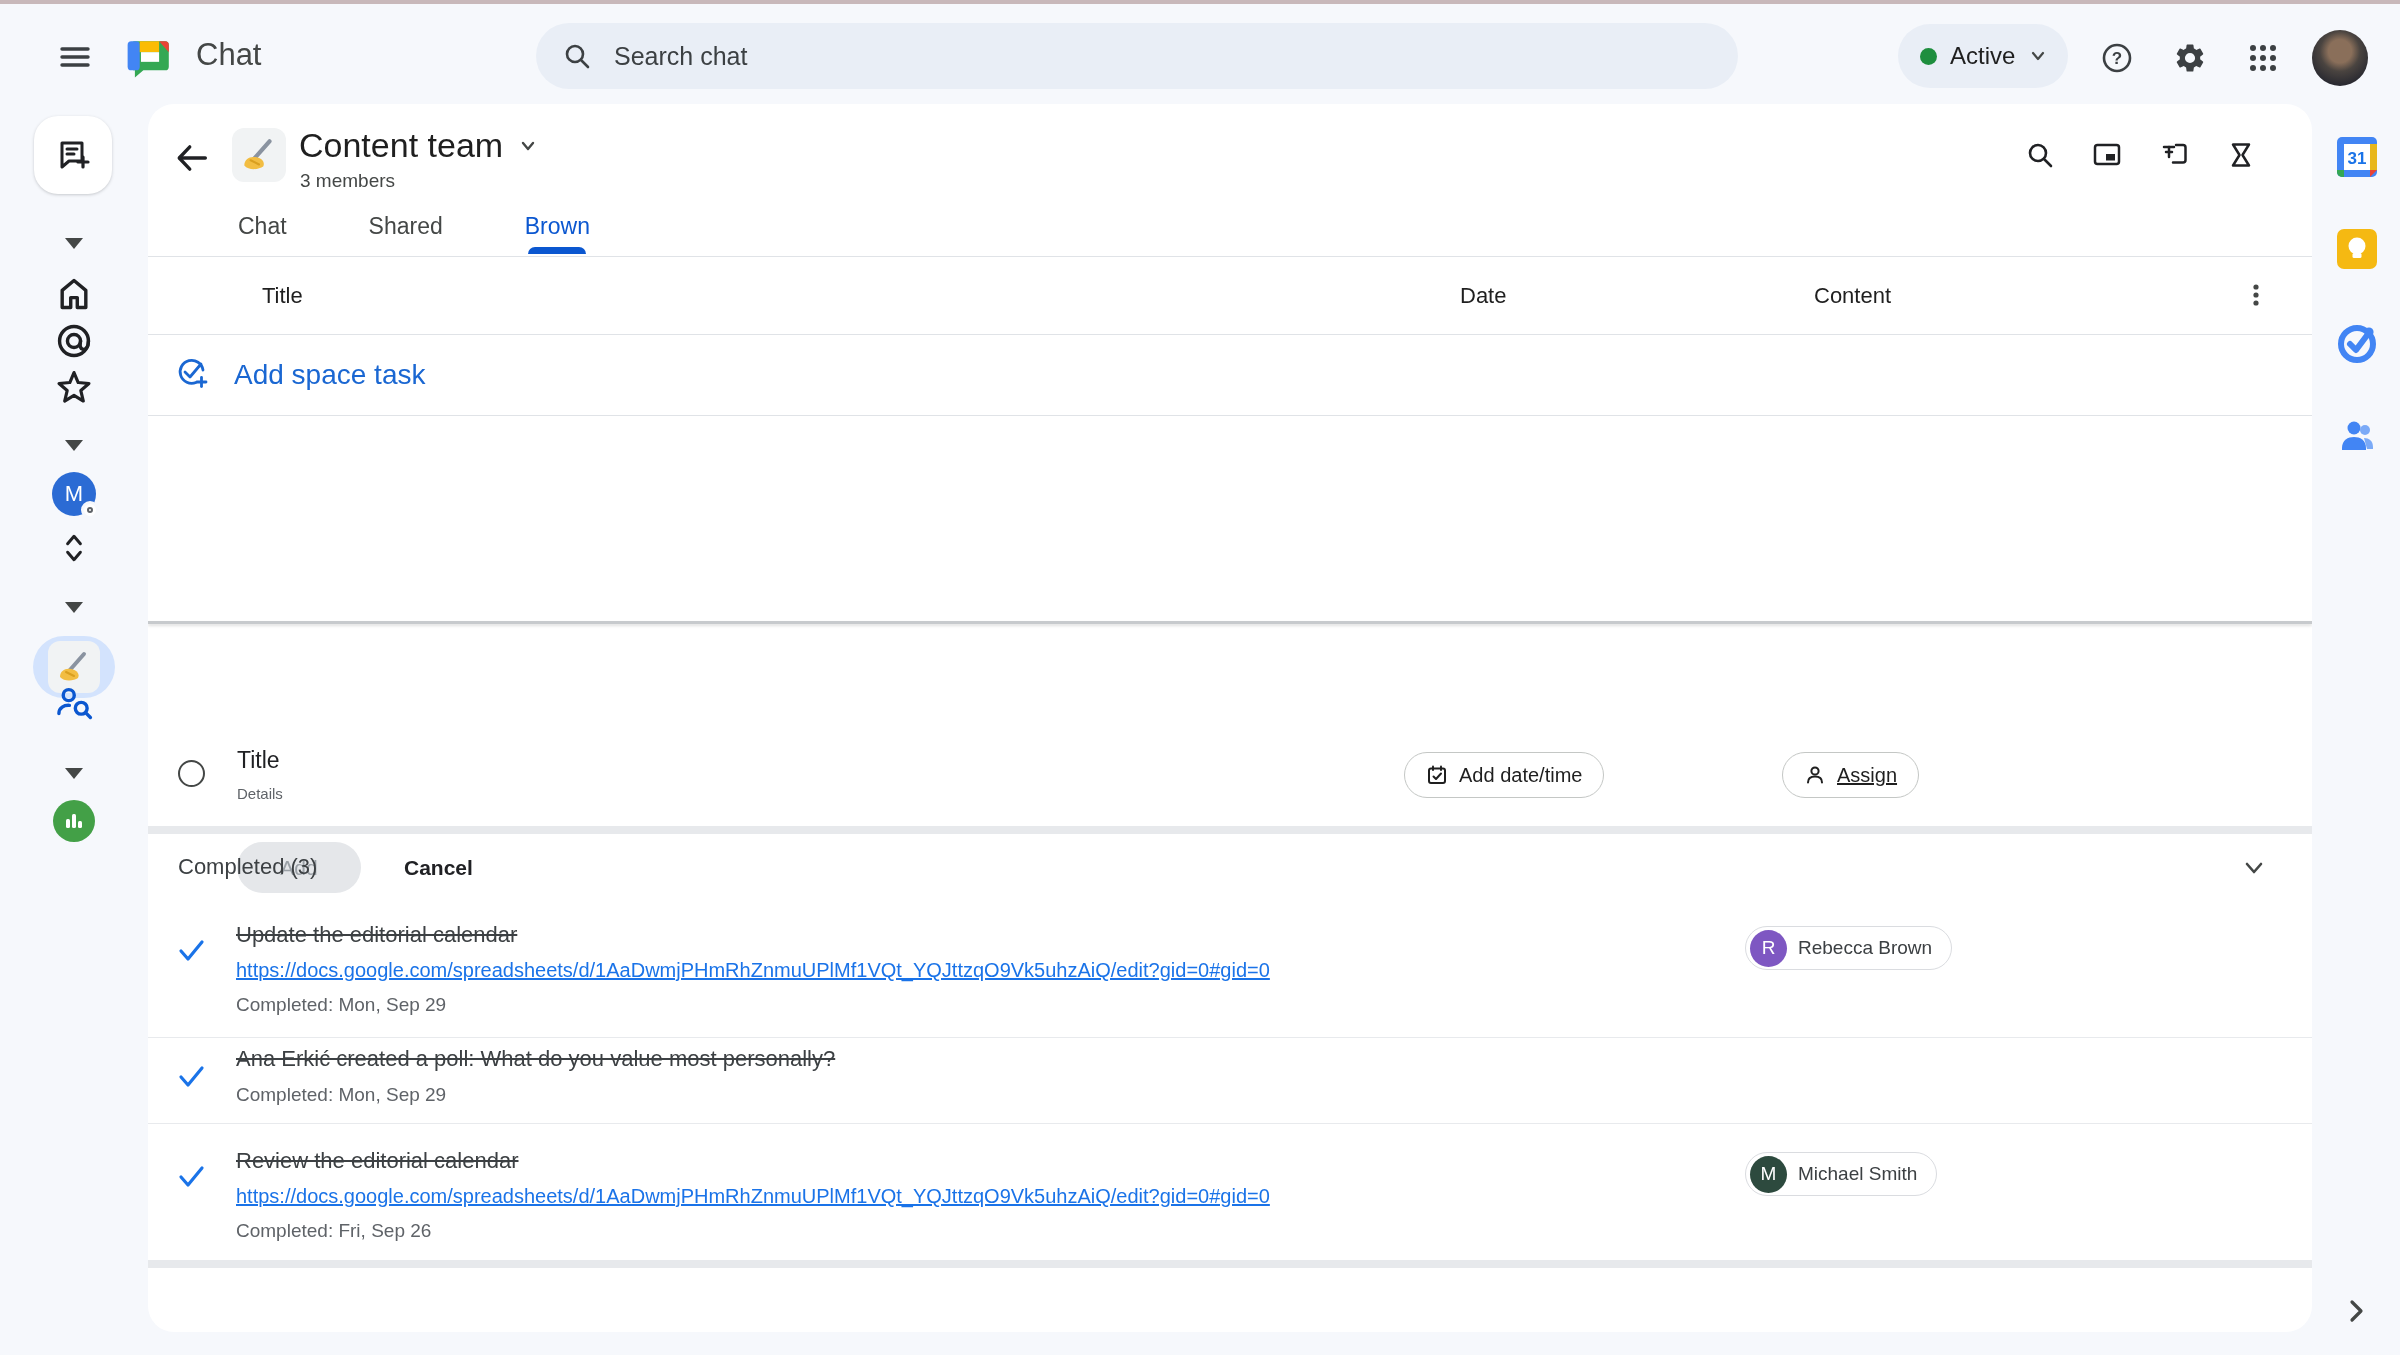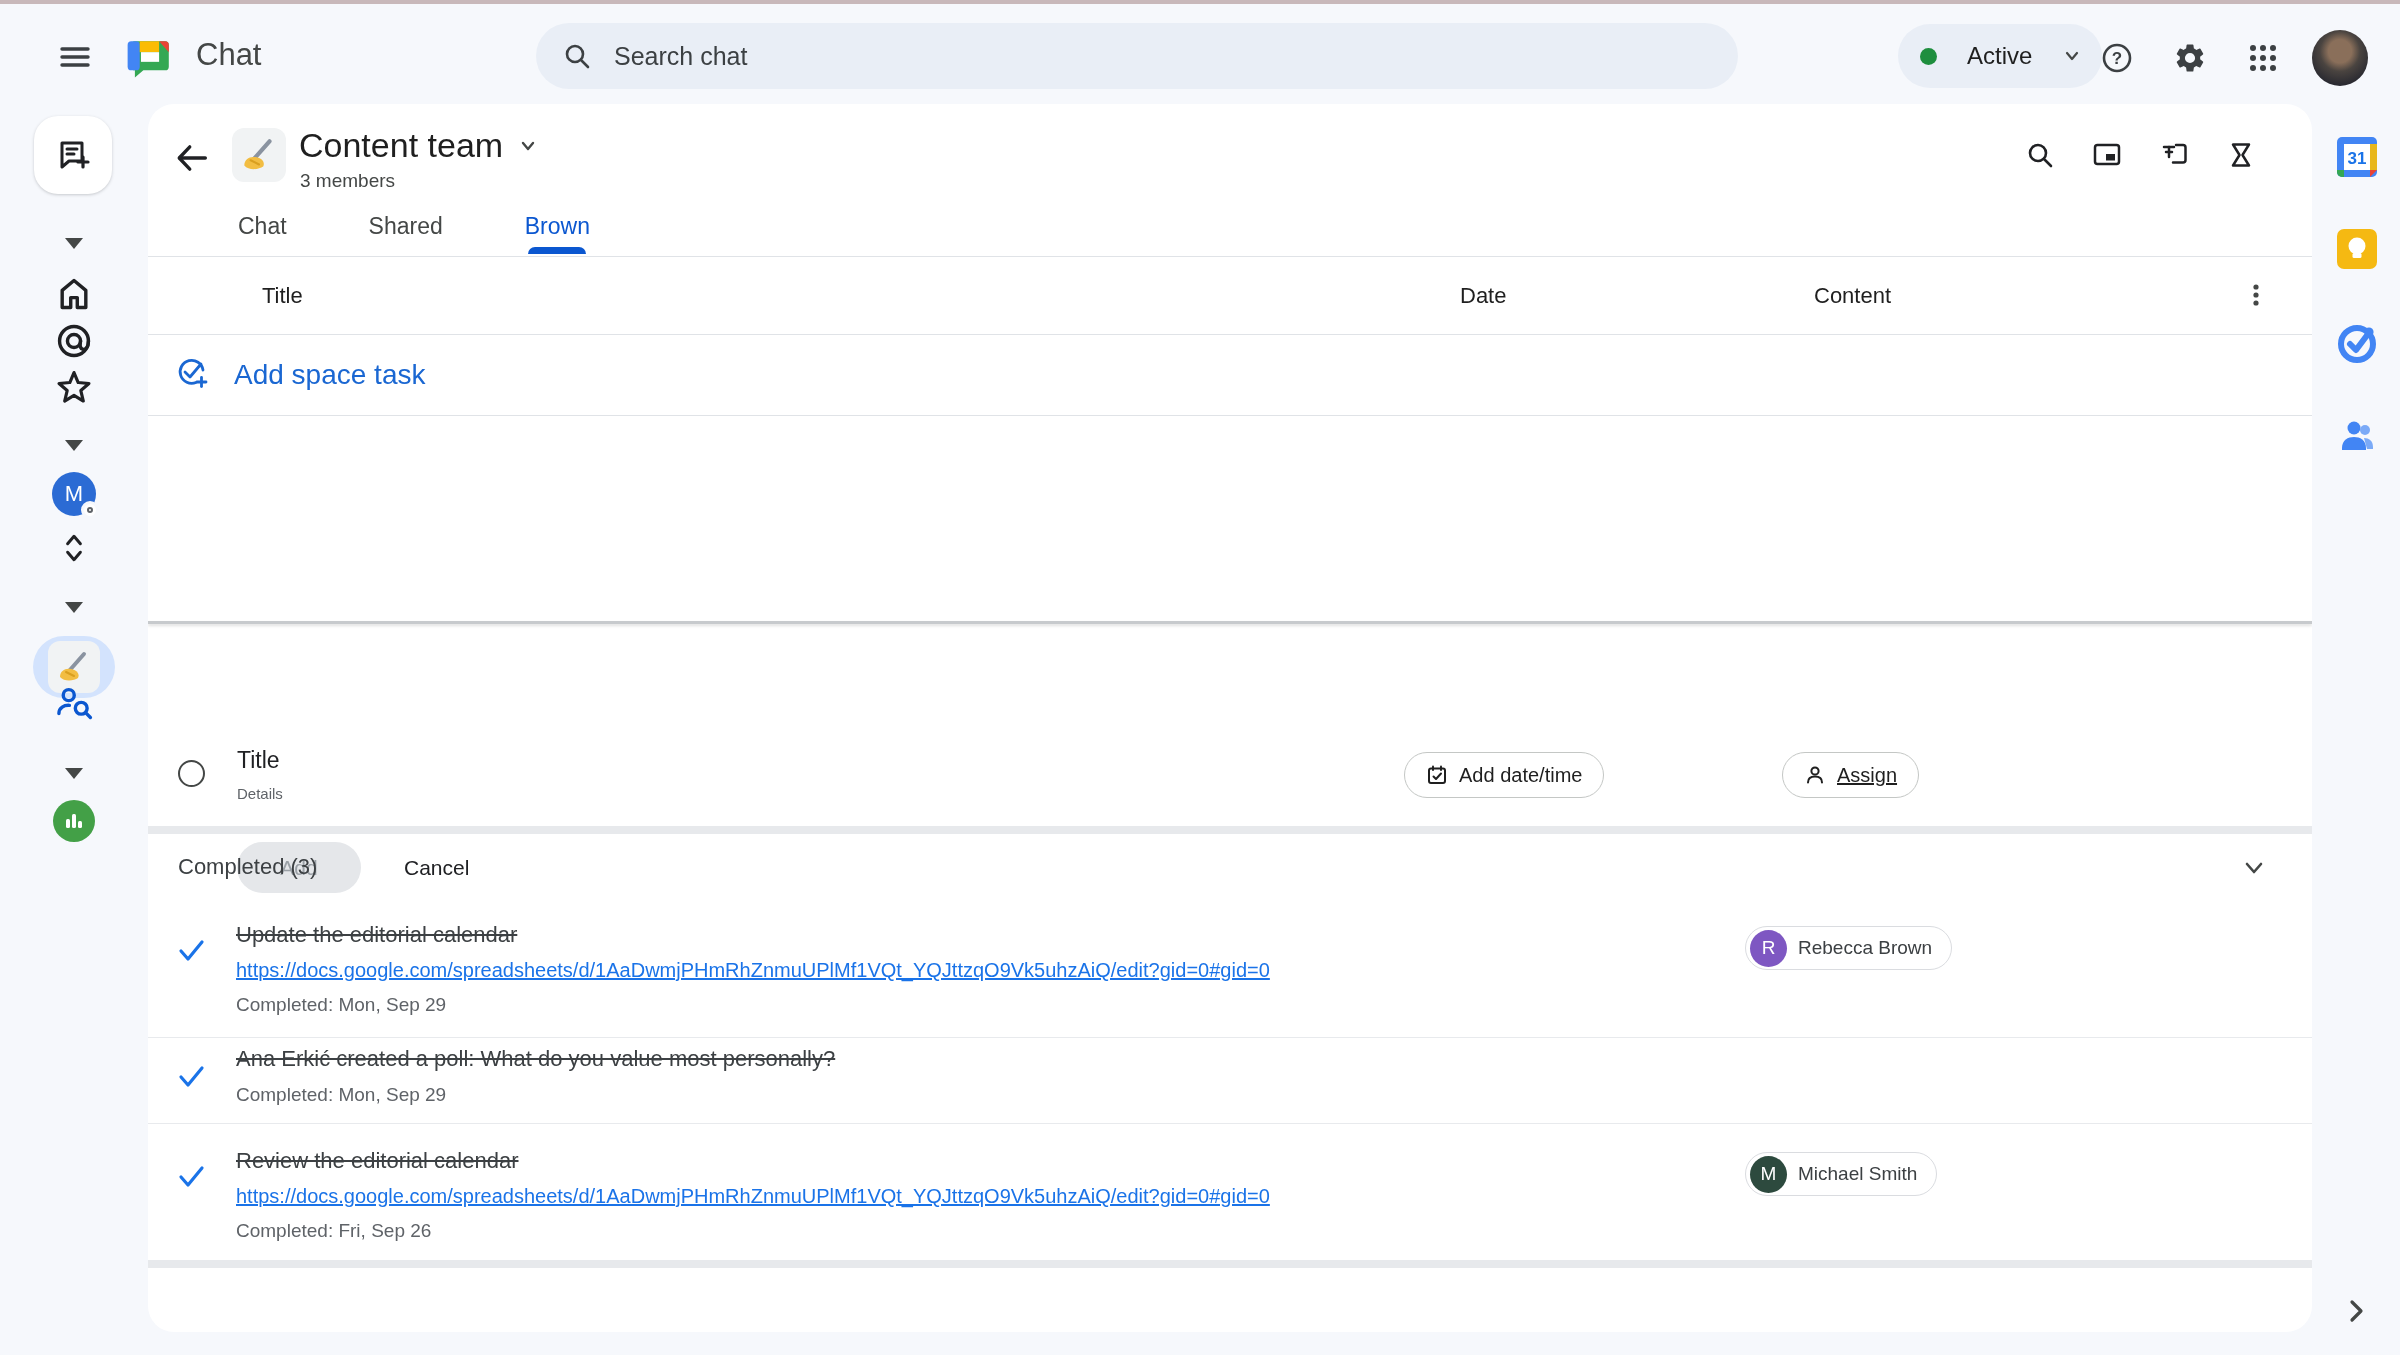--- a/index.html
+++ b/index.html
@@ -14,21 +14,21 @@
 
   
   .topbar { position:absolute; left:0; top:4px; width:2400px; height:106px; }
   .iconbtn { display:flex; align-items:center; justify-content:center; border:none; background:transparent; cursor:pointer; }
   .hamburger { position:absolute; left:48px; top:26px; width:54px; height:54px; border-radius:50%; }
   .logo { position:absolute; left:124px; top:30px; width:46px; height:46px; }
   .app-name { position:absolute; left:196px; top:33px; font-size:31px; color:#444746; }
   .searchbar { position:absolute; left:536px; top:19px; width:1202px; height:66px; background:#e9eef6; border-radius:33px; display:flex; align-items:center; padding:0 26px; }
   .searchbar input { border:none; outline:none; background:transparent; font-size:25px; color:#1f1f1f; margin-left:22px; width:1000px; font-family:"Liberation Sans", sans-serif; }
   .searchbar input::placeholder { color:#3c4043; opacity:1; }
-  .status-pill { position:absolute; left:1898px; top:20px; height:64px; padding:0 20px 0 22px; background:#e9eef6; border-radius:32px; display:flex; align-items:center; gap:30px; cursor:pointer; border:none; }
+  .status-pill { position:absolute; left:1898px; top:20px; height:64px; padding:0 20px 0 22px; background:#e9eef6; border-radius:32px; display:flex; align-items:center; gap:13px; cursor:pointer; border:none; }
   .status-dot { width:17px; height:17px; border-radius:50%; background:#1e8e3e; }
   .status-label { font-size:24px; font-weight:500; color:#1f1f1f; }
   .tb-ico { position:absolute; top:28px; width:52px; height:52px; border-radius:50%; }
   .help-btn { left:2091px; } .gear-btn { left:2164px; } .apps-btn { left:2237px; }
   .avatar-top { position:absolute; left:2312px; top:26px; width:56px; height:56px; border-radius:50%;
     background:radial-gradient(circle at 50% 38%, #8a6f5a 0 26%, #4a4440 45%, #2a2a31 75%, #1d1d23 100%); cursor:pointer; }
 
   
   .leftrail { position:absolute; left:0; top:110px; width:148px; height:1245px; }
   .newchat { position:absolute; left:34px; top:6px; width:78px; height:78px; background:#fff; border:none; border-radius:24px; box-shadow:0 1px 3px rgba(60,64,67,.25); display:flex; align-items:center; justify-content:center; cursor:pointer; }
@@ -66,21 +66,21 @@
   .addrow .ic { margin-left:26px; }
   .addrow .lbl { margin-left:24px; font-size:28px; font-weight:500; color:#1a67d2; }
   .form { position:absolute; left:0; top:311px; width:2164px; height:208px; }
   .form .circ { position:absolute; left:30px; top:345px; width:27px; height:27px; border:2.5px solid #444746; border-radius:50%; background:none; cursor:pointer; }
   .fi { position:absolute; left:89px; border:none; outline:none; background:none; font-family:"Liberation Sans", sans-serif; width:1000px; }
   .fi-title { top:332px; font-size:23px; } .fi-title::placeholder { color:#202124; opacity:1; }
   .fi-details { top:370px; font-size:15px; } .fi-details::placeholder { color:#5f6368; opacity:1; }
   .pillbtn { position:absolute; top:337px; height:46px; border:1px solid #c4c7c5; border-radius:23px; background:#fff; display:flex; align-items:center; gap:11px; padding:0 21px; font-size:20px; font-weight:500; color:#1f1f1f; cursor:pointer; font-family:"Liberation Sans", sans-serif; }
   .datebtn { left:1256px; } .assignbtn { left:1634px;text-decoration:underline; }
   .addbtn { position:absolute; left:89px; top:427px; width:124px; height:51px; border:none; border-radius:26px; background:#e5e7ea; color:#9aa0a6; font-size:21px; font-weight:500; font-family:"Liberation Sans", sans-serif; }
-  .cancelbtn { position:absolute; left:232px; top:427px; height:51px; padding:0 24px; border:none; background:none; color:#202124; font-size:21px; font-weight:400; cursor:pointer; font-family:"Liberation Sans", sans-serif; }
+  .cancelbtn { position:absolute; left:232px; top:427px; height:51px; padding:0 24px; border:none; background:none; color:#202124; font-size:21px; font-weight:700; cursor:pointer; font-family:"Liberation Sans", sans-serif; }
   .strong-div { position:absolute; left:0; top:517px; width:2164px; height:3px; background:#c7cacd; box-shadow:0 2px 3px rgba(0,0,0,.12); }
   .band { position:absolute; left:0; width:2164px; height:8px; background:#e7e9ec; }
   .completed-hdr { position:absolute; left:0; top:734px; width:2164px; height:58px; }
   .completed-hdr .lbl { position:absolute; left:30px; top:16px; font-size:22px; color:#3c4043; }
   .completed-hdr .chev { position:absolute; left:2084px; top:8px; width:44px; height:44px; border-radius:50%; }
   .trow { position:absolute; left:0; width:2164px; }
   .trow .chk { position:absolute; left:26px; width:34px; height:34px; }
   .trow .body { position:absolute; left:88px; top:0; width:1400px; }
   .t-title { font-size:22px; color:#3c4043; text-decoration:line-through; }
   .t-link { font-size:20px; color:#1a73e8; text-decoration:underline; cursor:pointer; display:inline-block; }

